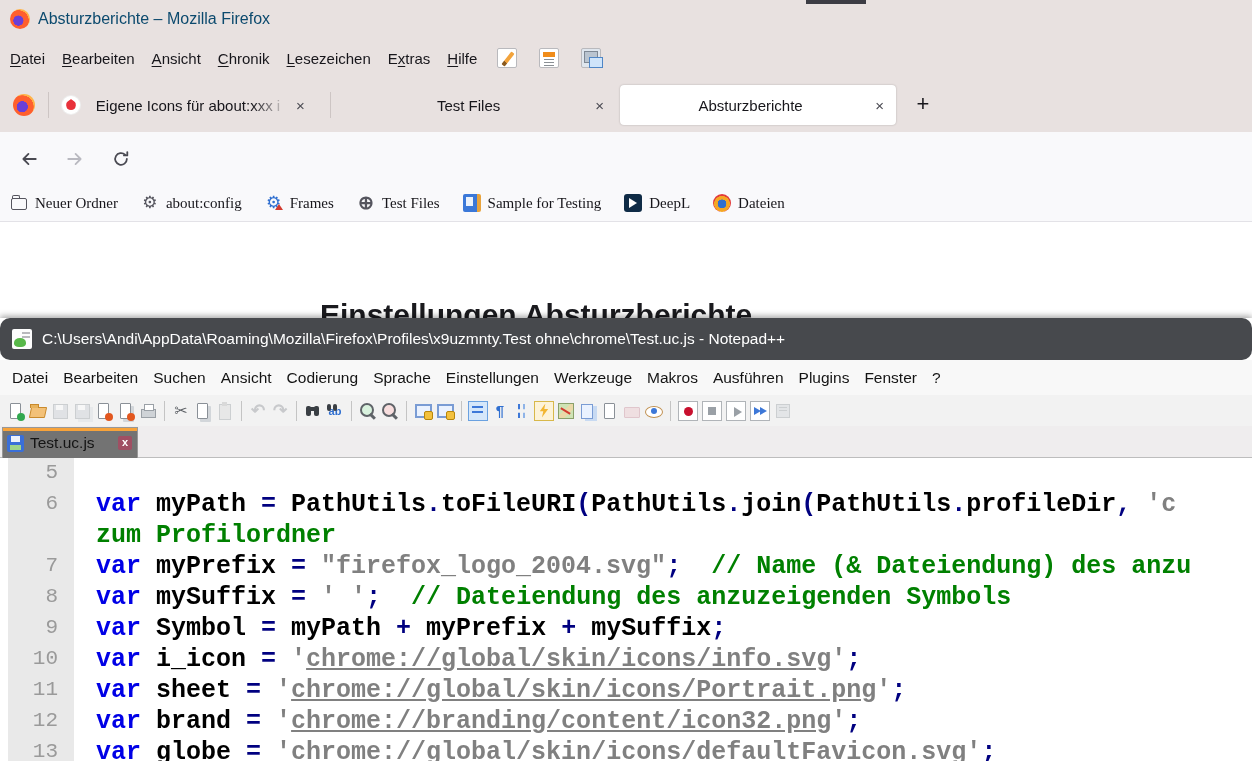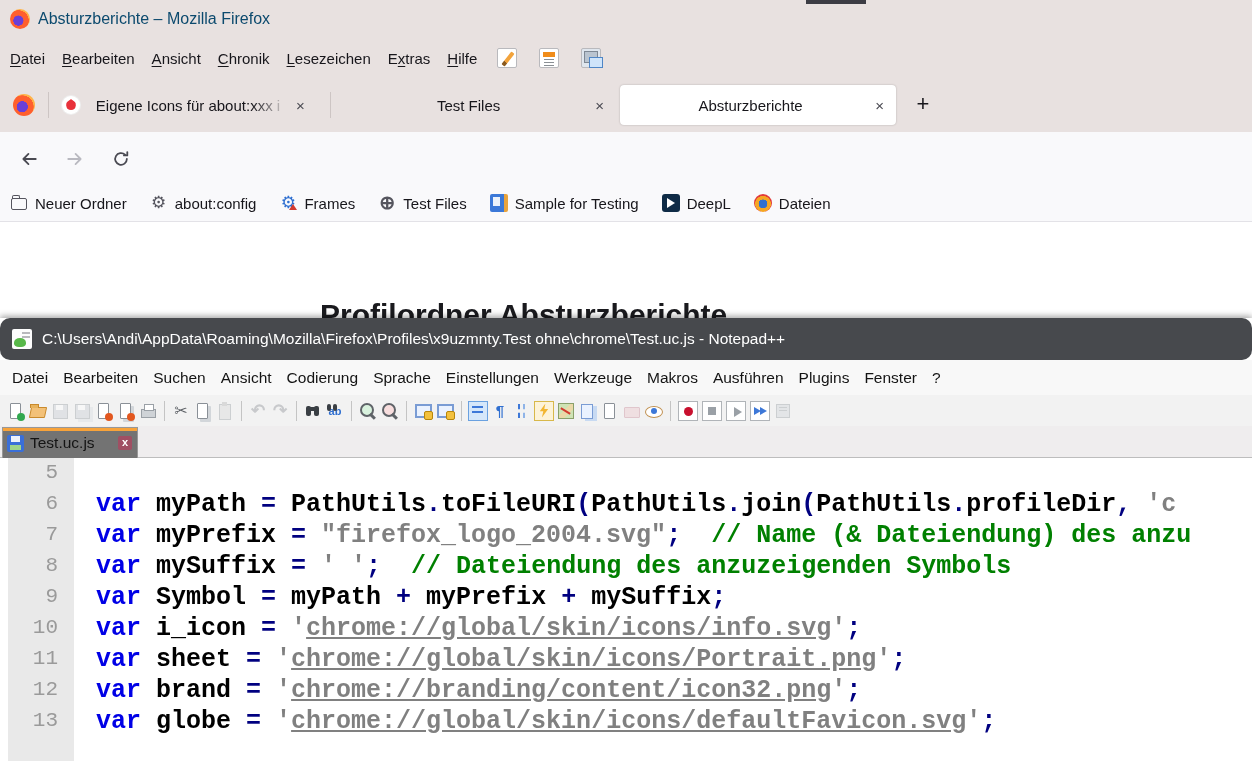--- a/index.html
+++ b/index.html
@@ -62,21 +62,21 @@
   .ext-duo::after{content:"";position:absolute;left:14px;top:2px;width:11px;height:22px;background:#29aae1;border-radius:2px;box-shadow:inset 0 0 0 2px #29aae1,inset 0 0 0 3px #fff;}
   .dl-ico{left:1104px;top:148px;position:absolute;width:20px;height:20px;}
   .searchbar{position:absolute;left:1140px;top:140px;width:112px;height:38px;background:#e9e8ee;border-radius:8px 0 0 8px;}
   .search-text{position:absolute;left:40px;top:0;line-height:38px;font-size:17px;color:#55555e;}
   .mag{position:absolute;left:13px;top:10px;width:18px;height:18px;}
 
   
   .ff-bookmarks{position:absolute;left:0;top:185px;width:100%;height:37px;background:#f9f9fb;border-bottom:1px solid #e3e2e7;
      display:flex;align-items:center;padding-left:10px;box-sizing:border-box;}
   .bmi{display:flex;align-items:center;margin-right:23px;}
-  .bm-label{font-size:15px;color:#17161b;margin-left:7px;white-space:nowrap;}
+  .bm-label{font-size:15px;color:#17161b;margin-left:7px;white-space:nowrap;font-family:Liberation Serif, serif;}
   .bmic{width:18px;height:18px;position:relative;flex:0 0 auto;}
   .bm-folder::before{content:"";position:absolute;left:1px;top:4px;width:14px;height:10px;border:1.6px solid #55555e;border-radius:2px;}
   .bm-folder::after{content:"";position:absolute;left:2px;top:1px;width:6px;height:3px;border:1.6px solid #55555e;border-bottom:none;border-radius:2px 2px 0 0;}
   .bm-gear,.bm-frames{font-size:17px;line-height:18px;text-align:center;color:#55555e;}
   .bm-frames{color:#2f6fd0;}
   .bm-frames::after{content:"";position:absolute;right:0;bottom:2px;width:0;height:0;border-left:4px solid transparent;border-right:4px solid transparent;border-bottom:6px solid #d23b2f;}
   .bm-globe{font-size:19px;line-height:18px;text-align:center;color:#55555e;font-weight:bold;}
   .bm-book{background:#3b78d8;border-radius:2px;border-right:4px solid #e8a33d;box-sizing:border-box;}
   .bm-book::after{content:"";position:absolute;left:3px;top:3px;width:7px;height:9px;background:#fff;opacity:.9;}
   .bm-deepl{background:#0f2b46;border-radius:3px;}
@@ -292,21 +292,21 @@
           <span class="bm-label">DeepL</span>
         </span>
         <span class="bmi">
           <span class="bmic bm-files"></span>
           <span class="bm-label">Dateien</span>
         </span>
       </div>
   </div>
 
   <div class="ff-content">
-    <div class="page-heading">Profilordner Absturzberichte</div>
+    <div class="page-heading">Einstellungen Absturzberichte</div>
   </div>
 
   <div class="npp">
     <div class="npp-titlebar">
       <span class="npp-ico"></span>
       <span class="npp-title">C:\Users\Andi\AppData\Roaming\Mozilla\Firefox\Profiles\x9uzmnty.Test ohne\chrome\Test.uc.js - Notepad++</span>
     </div>
 
     <div class="npp-menubar" id="npp-menubar">
         <span class="nmi">Datei</span>
@@ -378,20 +378,24 @@
       <div id="code">
           <div class="crow">
             <span class="lnum">5</span>
             <span class="lcode"></span>
           </div>
           <div class="crow">
             <span class="lnum">6</span>
             <span class="lcode"><span class="tk-kw">var</span><span class="tk-pl"> myPath </span><span class="tk-op">=</span><span class="tk-pl"> PathUtils</span><span class="tk-op">.</span><span class="tk-pl">toFileURI</span><span class="tk-op">(</span><span class="tk-pl">PathUtils</span><span class="tk-op">.</span><span class="tk-pl">join</span><span class="tk-op">(</span><span class="tk-pl">PathUtils</span><span class="tk-op">.</span><span class="tk-pl">profileDir</span><span class="tk-op">,</span><span class="tk-pl"> </span><span class="tk-str">'c</span></span>
           </div>
           <div class="crow">
+            <span class="lnum"></span>
+            <span class="lcode"><span class="tk-cm">zum Profilordner</span></span>
+          </div>
+          <div class="crow">
             <span class="lnum">7</span>
             <span class="lcode"><span class="tk-kw">var</span><span class="tk-pl"> myPrefix </span><span class="tk-op">= </span><span class="tk-str">"firefox_logo_2004.svg"</span><span class="tk-op">;</span><span class="tk-pl">  </span><span class="tk-cm">// Name (&amp; Dateiendung) des anzu</span></span>
           </div>
           <div class="crow">
             <span class="lnum">8</span>
             <span class="lcode"><span class="tk-kw">var</span><span class="tk-pl"> mySuffix </span><span class="tk-op">= </span><span class="tk-str">' '</span><span class="tk-op">;</span><span class="tk-pl">  </span><span class="tk-cm">// Dateiendung des anzuzeigenden Symbols</span></span>
           </div>
           <div class="crow">
             <span class="lnum">9</span>
             <span class="lcode"><span class="tk-kw">var</span><span class="tk-pl"> Symbol </span><span class="tk-op">= </span><span class="tk-pl">myPath </span><span class="tk-op">+ </span><span class="tk-pl">myPrefix </span><span class="tk-op">+ </span><span class="tk-pl">mySuffix</span><span class="tk-op">;</span></span>

